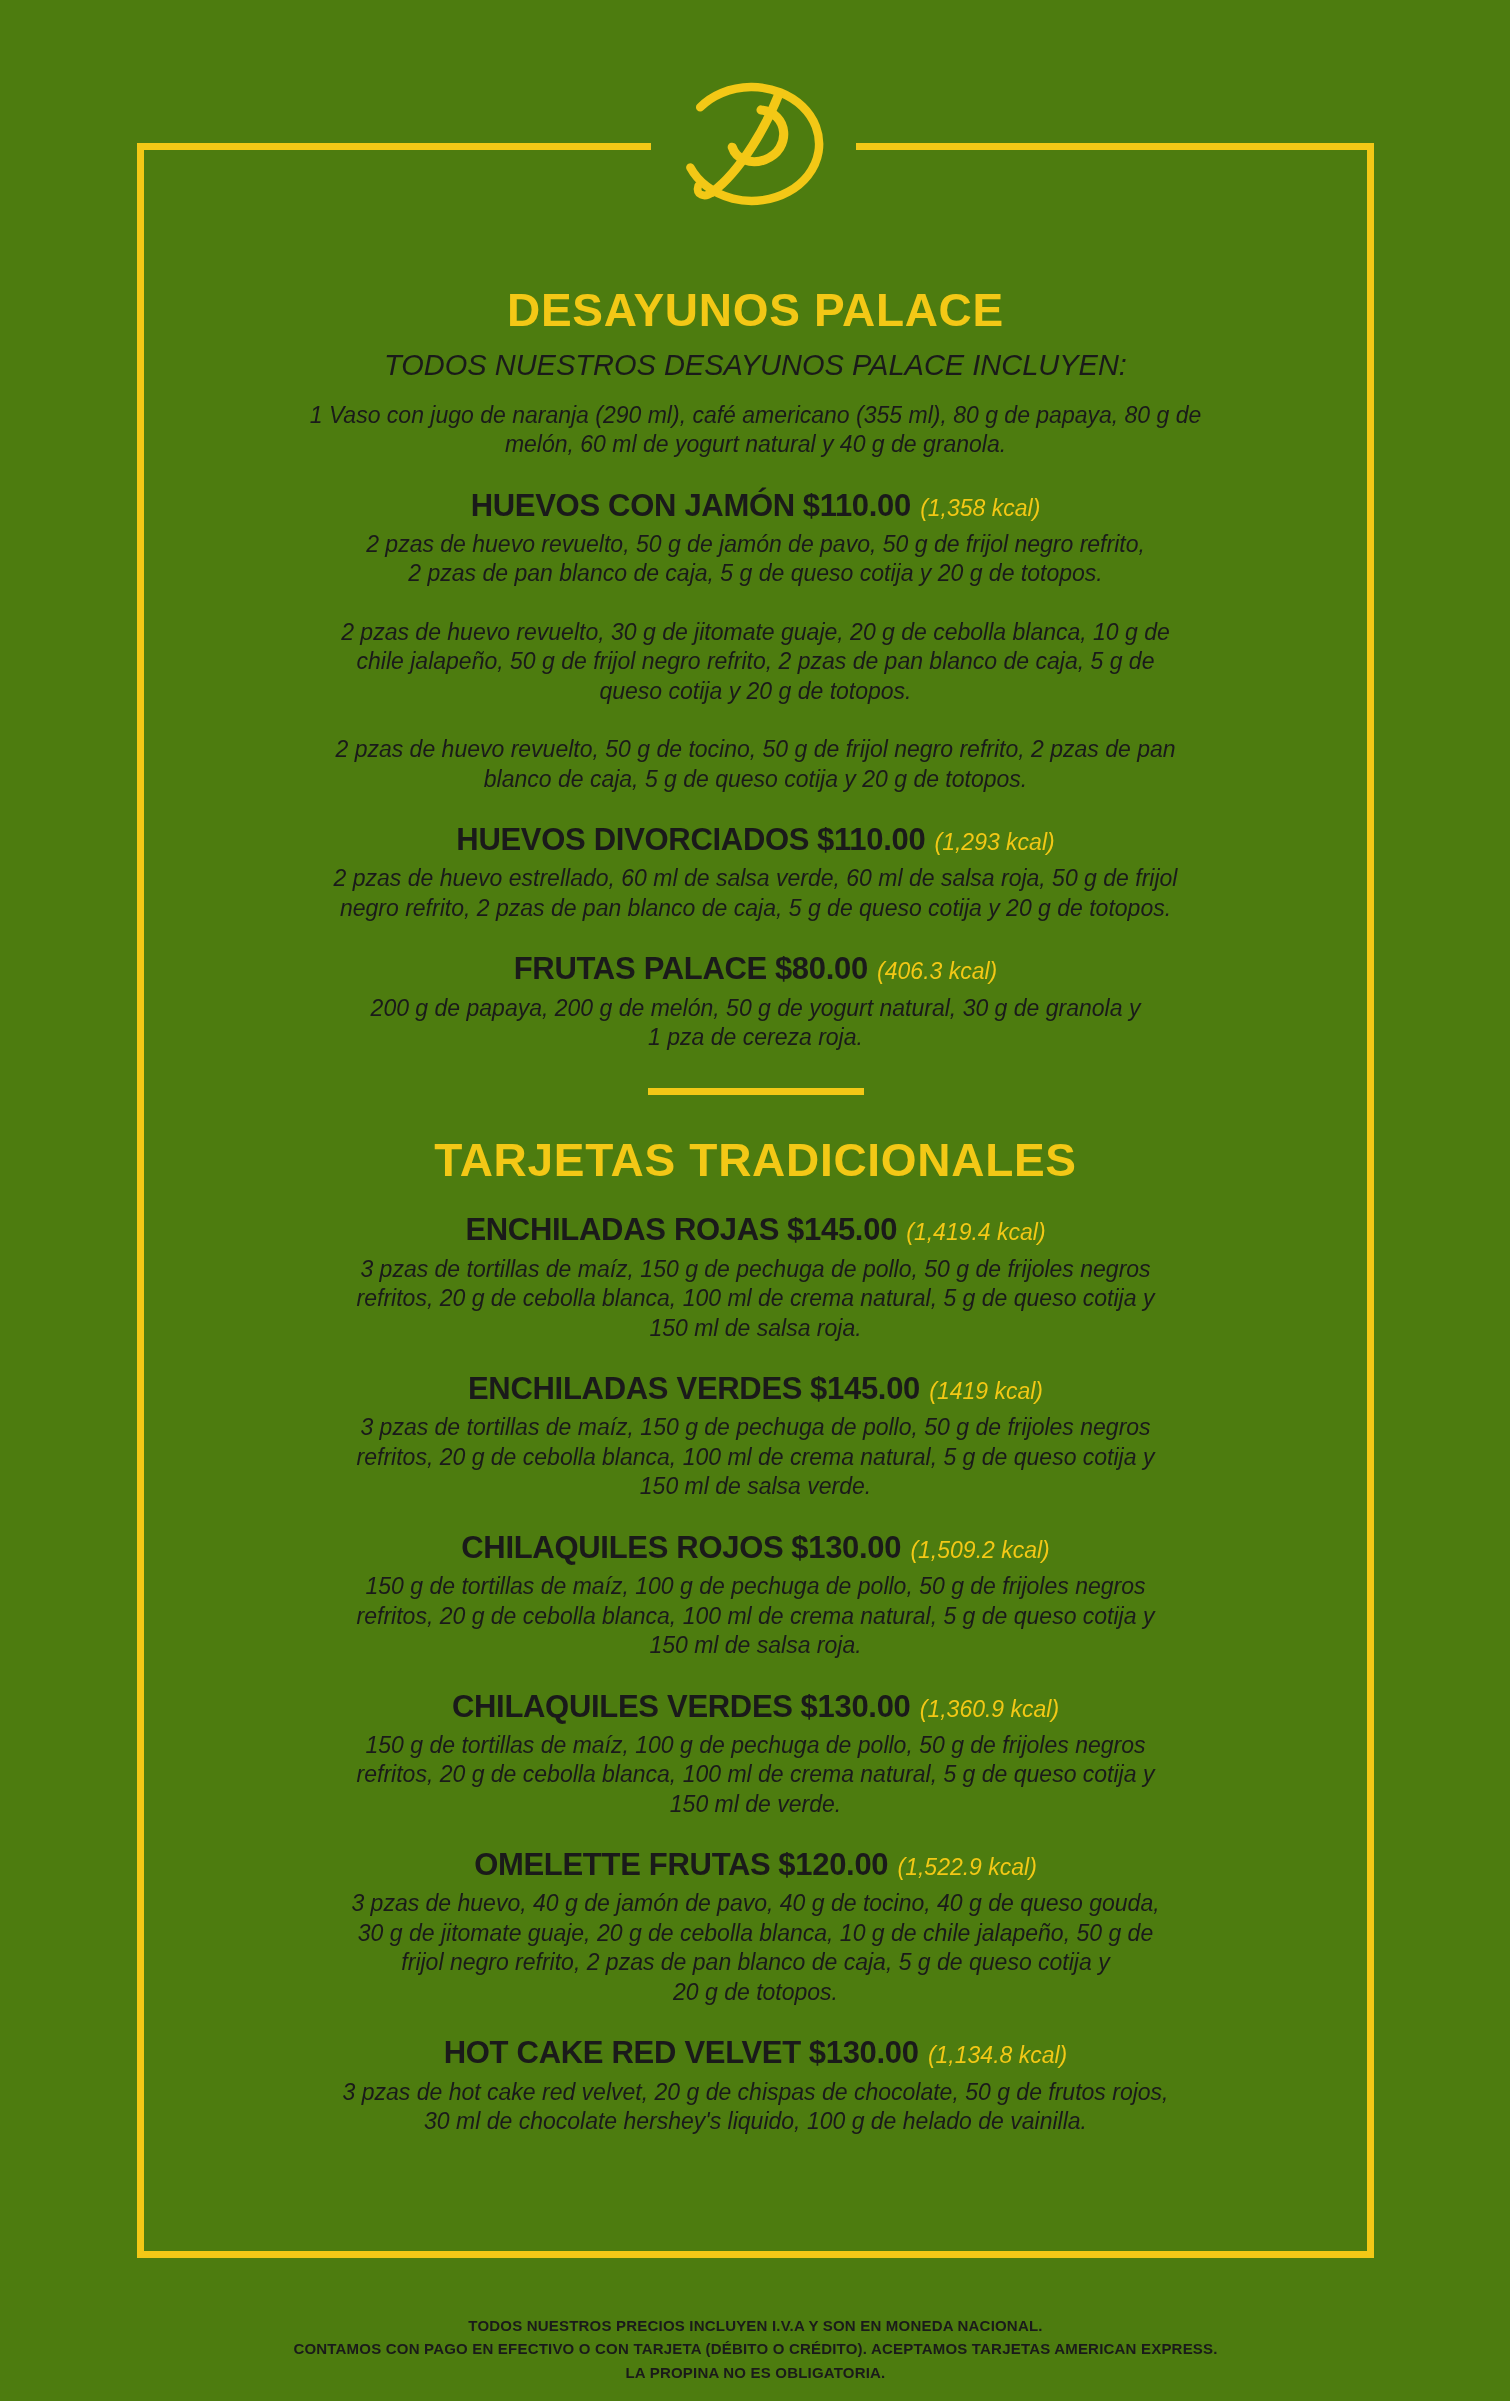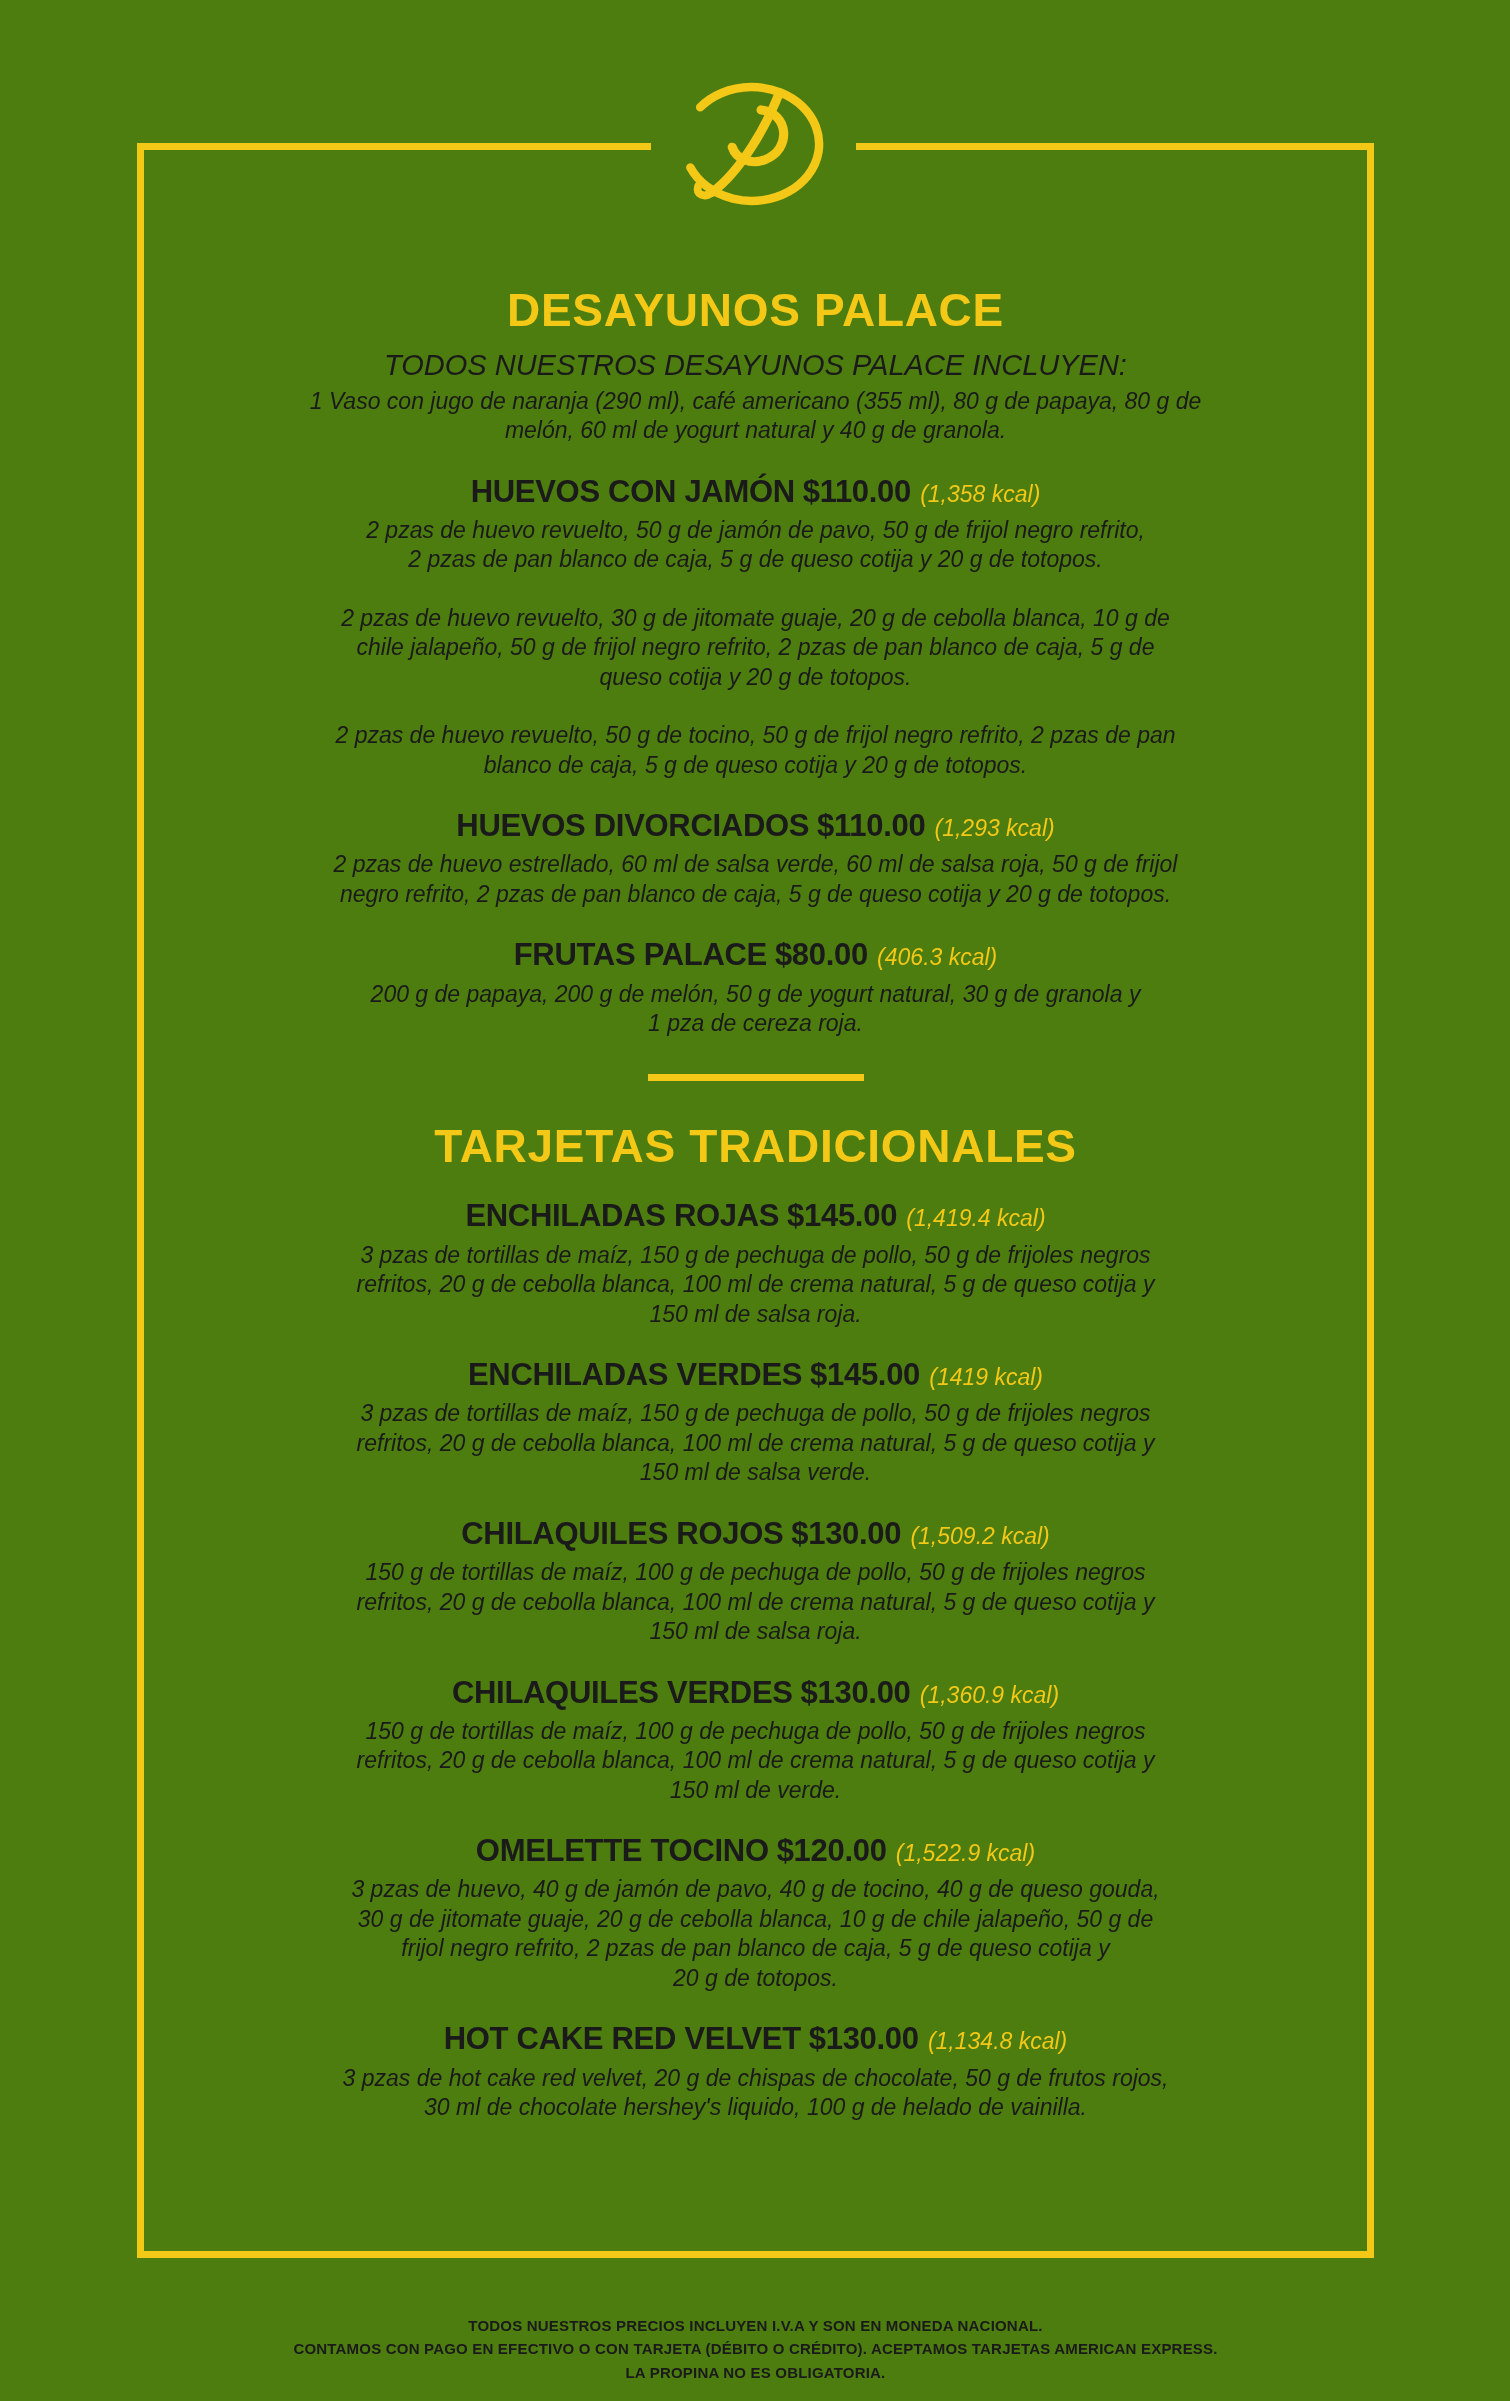--- a/index.html
+++ b/index.html
@@ -18,21 +18,21 @@
   
   .logo{position:absolute;left:668px;top:72px;width:173px;height:140px;}
   .logo path{fill:none;stroke:var(--accent);stroke-linecap:round;}
   
   .content{position:absolute;left:151px;right:151px;top:0;padding-top:287px;text-align:center;}
   .section-title{
     margin:0 0 17px;font-size:46px;line-height:47px;font-weight:bold;
     color:var(--accent);letter-spacing:0.7px;
   }
   .intro-caps{margin:0;font-style:italic;font-size:29px;line-height:29.5px;}
-  .intro{margin:6px 0 0;font-style:italic;font-size:23px;line-height:29.5px;white-space:pre-line;}
+  .intro{margin:20px 0 0;font-style:italic;font-size:23px;line-height:29.5px;white-space:pre-line;}
   .menu-item{margin-top:29px;}
   .item-header{margin:5px;font-size:31px;line-height:33px;font-weight:bold;letter-spacing:-0.3px;}
   .item-price{margin-left:7.9px;}
   .item-kcal{
     margin-left:9.2px;font-size:23px;font-weight:normal;font-style:italic;
     color:var(--accent);letter-spacing:0;
   }
   .item-desc{margin:5.2px 0 0;font-style:italic;font-size:23px;line-height:29.5px;white-space:pre-line;}
   .divider{width:216px;height:7.9px;background:var(--accent);margin:35px auto 42px;}
   
@@ -128,21 +128,21 @@
   </article>
 
   <article class="menu-item">
     <h3 class="item-header"><span class="item-name">CHILAQUILES VERDES</span><span class="item-price">$130.00</span><span class="item-kcal">(1,360.9 kcal)</span></h3>
     <p class="item-desc">150 g de tortillas de maíz, 100 g de pechuga de pollo, 50 g de frijoles negros
 refritos, 20 g de cebolla blanca, 100 ml de crema natural, 5 g de queso cotija y
 150 ml de verde.</p>
   </article>
 
   <article class="menu-item">
-    <h3 class="item-header"><span class="item-name">OMELETTE TOCINO</span><span class="item-price">$120.00</span><span class="item-kcal">(1,522.9 kcal)</span></h3>
+    <h3 class="item-header"><span class="item-name">OMELETTE FRUTAS</span><span class="item-price">$120.00</span><span class="item-kcal">(1,522.9 kcal)</span></h3>
     <p class="item-desc">3 pzas de huevo, 40 g de jamón de pavo, 40 g de tocino, 40 g de queso gouda,
 30 g de jitomate guaje, 20 g de cebolla blanca, 10 g de chile jalapeño, 50 g de
 frijol negro refrito, 2 pzas de pan blanco de caja, 5 g de queso cotija y
 20 g de totopos.</p>
   </article>
 
   <article class="menu-item">
     <h3 class="item-header"><span class="item-name">HOT CAKE RED VELVET</span><span class="item-price">$130.00</span><span class="item-kcal">(1,134.8 kcal)</span></h3>
     <p class="item-desc">3 pzas de hot cake red velvet, 20 g de chispas de chocolate, 50 g de frutos rojos,
 30 ml de chocolate hershey's liquido, 100 g de helado de vainilla.</p>

